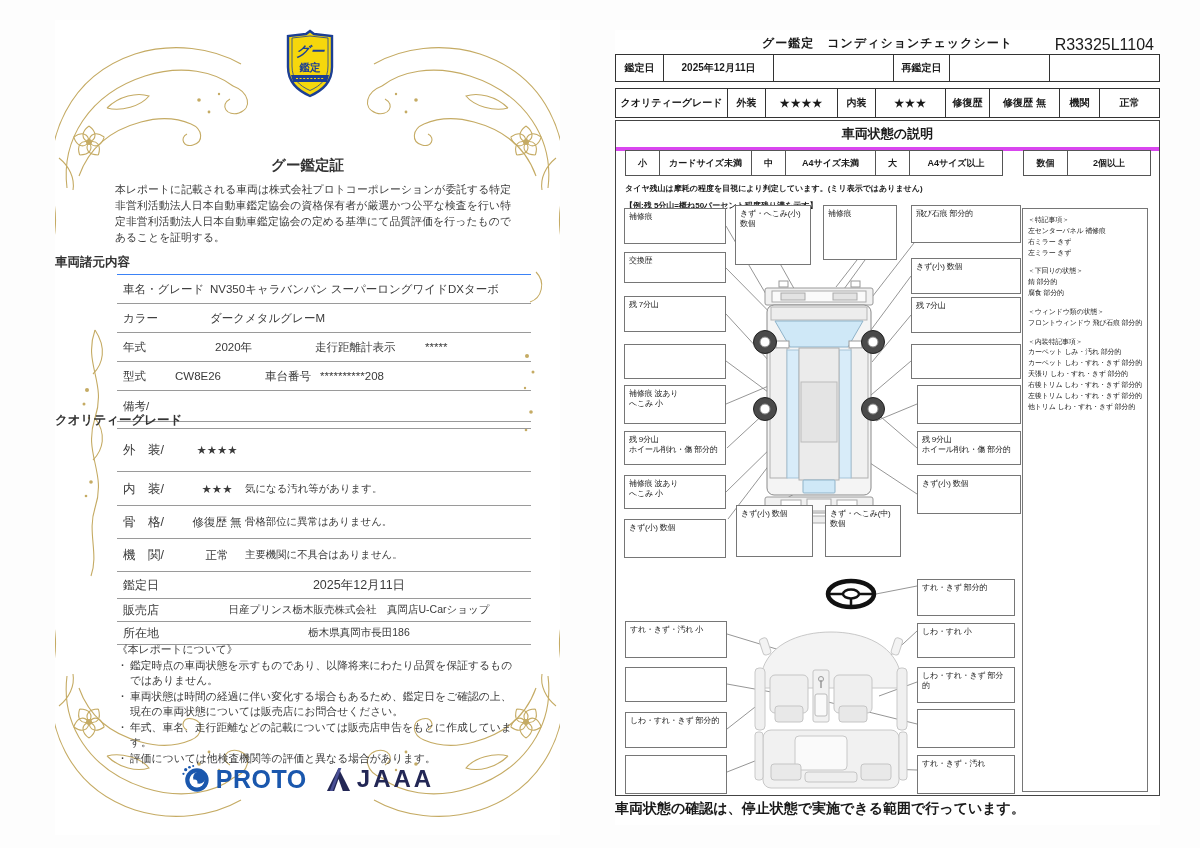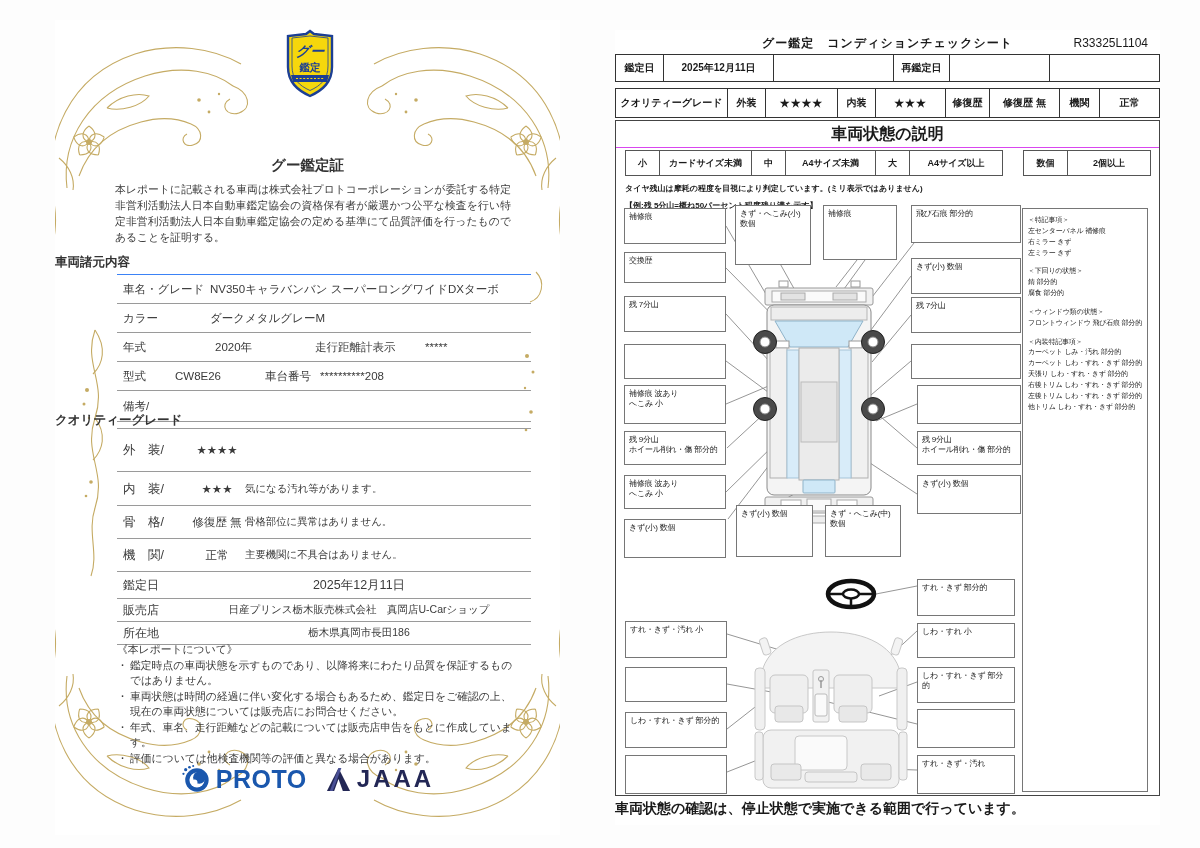--- a/index.html
+++ b/index.html
@@ -34,29 +34,29 @@
   .ab-item{display:flex}
   .ab-item .m{width:13px;flex:none}
   .ab-item .t{flex:1}
   .logos{position:absolute;left:0;top:744px;width:100%;display:flex;justify-content:center;align-items:center;gap:18px}
   .proto{display:flex;align-items:center;gap:5px;font-weight:bold;font-size:25px;color:#1a57ad;letter-spacing:.5px}
   .jaaa{display:flex;align-items:center;gap:5px;font-weight:bold;font-size:24px;color:#232755;letter-spacing:3px}
 
   
   .page-right{position:absolute;left:615px;top:30px;width:545px;height:795px;background:#fff;color:#1a1a1a}
   .rp-title{position:absolute;left:0;top:5px;width:100%;text-align:center;font-size:12px;font-weight:bold;letter-spacing:1px}
-  .rp-id{position:absolute;right:12px;top:6px;font-size:12px}
+  .rp-id{position:absolute;right:6px;top:6px;font-size:16px}
   .trow{position:absolute;display:flex;border:1px solid #333;background:#fff}
   .trow .c{border-right:1px solid #333;display:flex;align-items:center;justify-content:center;
            font-size:10px;font-weight:bold;box-sizing:border-box;white-space:nowrap}
   .trow .c:last-child{border-right:none}
   .trow .c.star{font-size:11px;letter-spacing:1px}
   .descbox{position:absolute;left:0;top:90px;width:543px;height:674px;border:1px solid #444}
-  .desctitle{height:26px;border-bottom:1px solid #d946ef;display:flex;align-items:center;justify-content:center;
-             font-size:16px;font-weight:bold}
+  .desctitle{height:26px;border-bottom:4px solid #d946ef;display:flex;align-items:center;justify-content:center;
+             font-size:13px;font-weight:bold}
   .legend{position:absolute;display:flex;border:1px solid #555;height:24px;background:#fff}
   .legend .c{display:flex;align-items:center;justify-content:center;font-size:9px;font-weight:bold;
              border-right:1px solid #555;box-sizing:border-box;white-space:nowrap}
   .legend .c:last-child{border-right:none}
   .tire-note{position:absolute;left:10px;top:150px;font-size:8px;font-weight:bold;line-height:17px;white-space:pre-line}
   .bx{position:absolute;border:1px solid #767676;background:#fff;font-size:8px;line-height:1.3;
       padding:3px 4px;white-space:pre-line;color:#222;z-index:3;box-sizing:border-box;letter-spacing:-.2px}
   .sidebar{position:absolute;left:407px;top:178px;width:126px;height:584px;border:1px solid #767676;
            padding:6px 5px;font-size:7px;line-height:1.55;z-index:3;background:#fff;box-sizing:border-box;letter-spacing:-.2px}
   .sb-g{margin-bottom:8px}

